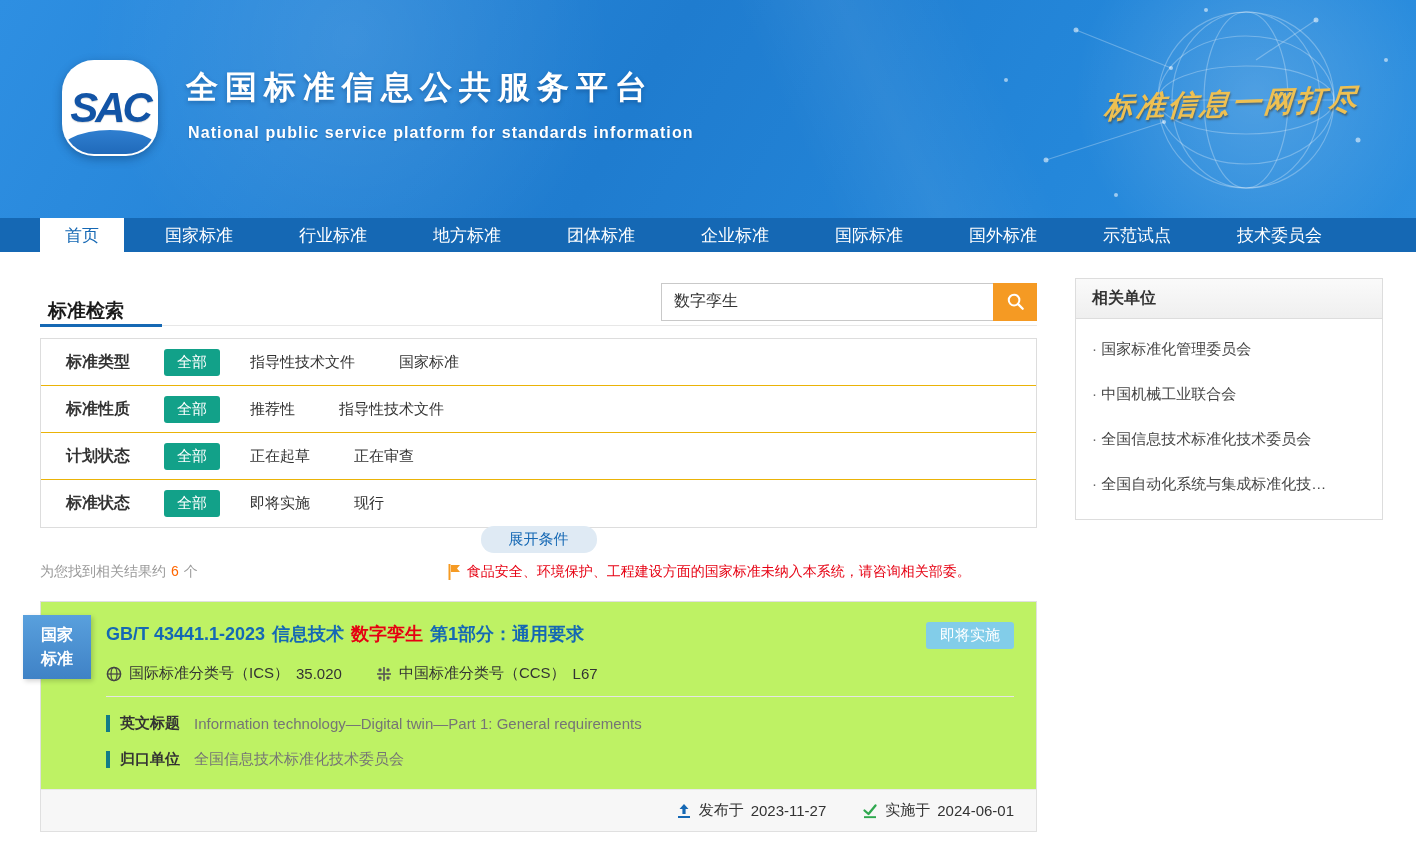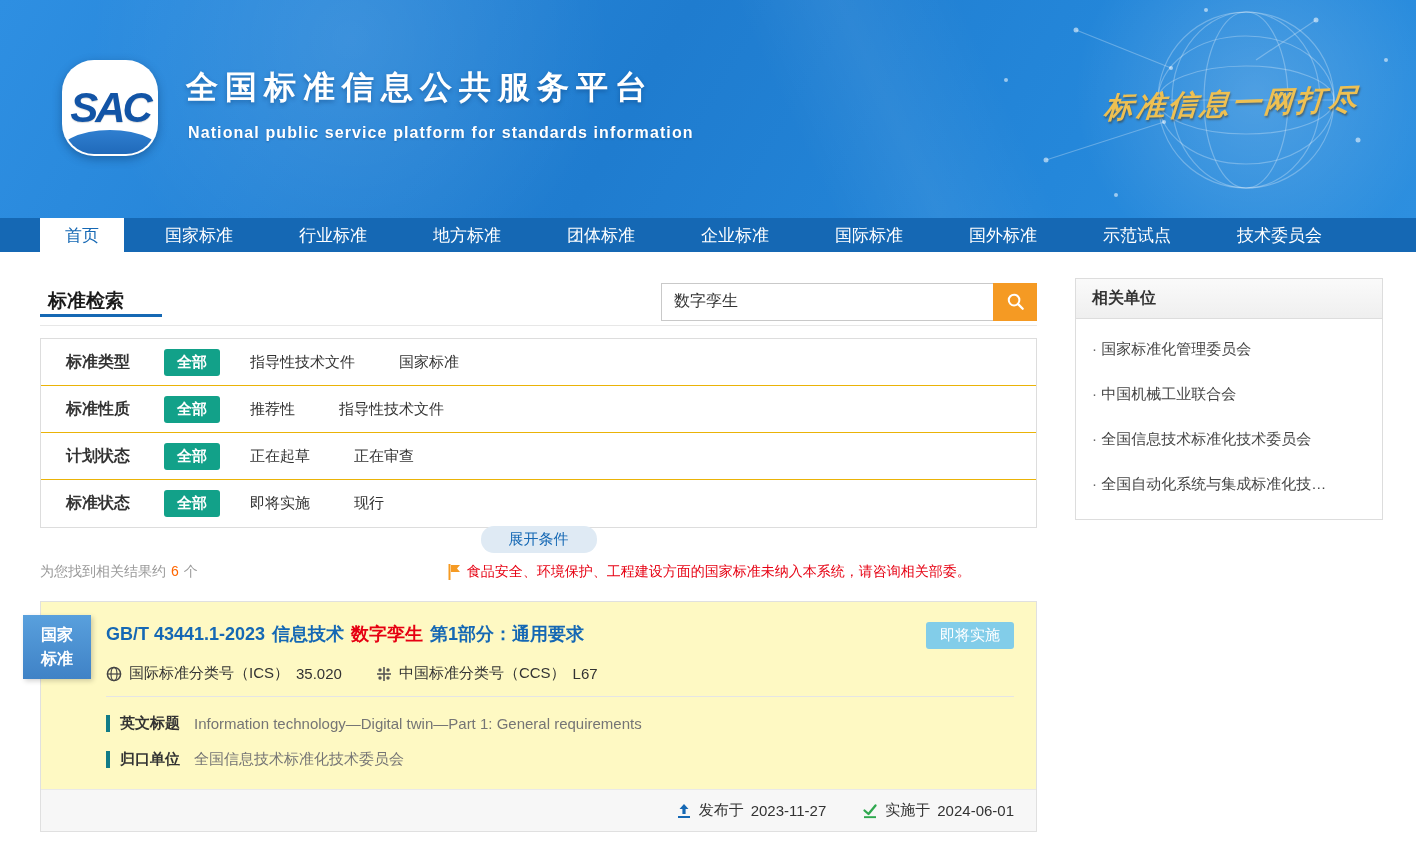--- a/index.html
+++ b/index.html
@@ -56,58 +56,58 @@
     display:flex; align-items:center; padding:0 25px; margin-right:16px;
     color:#fff; font-size:17px; cursor:pointer; white-space:nowrap;
   }
   .nav-item.active{ background:#fff; color:#1568b4; }
 
   
   .content{ display:flex; align-items:flex-start; padding:26px 33px 0 40px; gap:38px; }
   .main-col{ width:997px; flex:0 0 997px; }
 
   
-  .search-row{ display:flex; justify-content:space-between; align-items:center; border-bottom:1px solid #e7e7e7; height:48px; }
+  .search-row{ display:flex; justify-content:space-between; align-items:flex-end; border-bottom:1px solid #e7e7e7; height:48px; }
   .section-tab{
     display:flex; align-items:center; font-size:19px; font-weight:bold; color:#1a1a1a;
     padding:0 38px 0 8px; border-bottom:3px solid #1568b4; margin-bottom:-2px;
   }
   .search-box{ display:flex; height:38px; width:376px; align-self:center; }
   .search-input{
     flex:1; border:1px solid #c9c9c9; border-right:none; padding:0 12px;
     font-size:16px; color:#333; outline:none; font-family:inherit;
   }
   .search-btn{ width:44px; background:#f59a23; border:none; display:flex; align-items:center; justify-content:center; cursor:pointer; }
 
   
   .filter-box{ border:1px solid #ddd; margin-top:12px; }
   .filter-row{ display:flex; align-items:center; height:47px; padding:0 25px; border-bottom:1px solid #eab308; }
   .filter-row:last-child{ border-bottom:none; }
   .filter-label{ width:98px; font-weight:bold; font-size:16px; color:#333; }
   .filter-all{
     background:#12a189; color:#fff; font-size:15px; padding:4px 13px;
-    border-radius:3px; margin-right:30px; cursor:pointer;font-weight:bold;
+    border-radius:3px; margin-right:30px; cursor:pointer;
   }
   .filter-opt{ font-size:15px; color:#333; margin-right:44px; cursor:pointer; }
 
   
   .expand-wrap{ display:flex; justify-content:center; }
   .expand-pill{
     margin-top:-2px; background:#dfeaf4; color:#1568b4; font-size:15px;
     padding:4px 28px; border-radius:13px; cursor:pointer;
   }
 
   
   .summary-row{ display:flex; align-items:center; margin-top:10px; }
   .summary{ color:#9a9a9a; font-size:14px; }
   .summary .count{ color:#f60; margin:0 5px; }
   .notice{ margin-left:250px; color:#e60012; font-size:14px; display:flex; align-items:center; gap:6px; }
 
   
-  .result-card{ position:relative; border:1px solid #e0e0e0; margin-top:20px; background:#fef9c3; }
+  .result-card{ position:relative; border:1px solid #e0e0e0; margin-top:20px; background:#bef264; }
   .card-badge{
     position:absolute; left:-18px; top:13px; width:68px; padding:8px 0;
     background:linear-gradient(180deg,#59a0dd,#3f82c6); color:#fff;
     font-size:16px; font-weight:bold; text-align:center; line-height:1.5;
     box-shadow:2px 2px 5px rgba(0,0,0,.18);
   }
   .card-head{ display:flex; justify-content:space-between; padding:20px 22px 0 65px; }
   .card-title{ font-size:18px; font-weight:bold; color:#1568b4; cursor:pointer; }
   .card-title span{ margin-right:7px; }
   .card-title .hl{ color:#e60012; }

